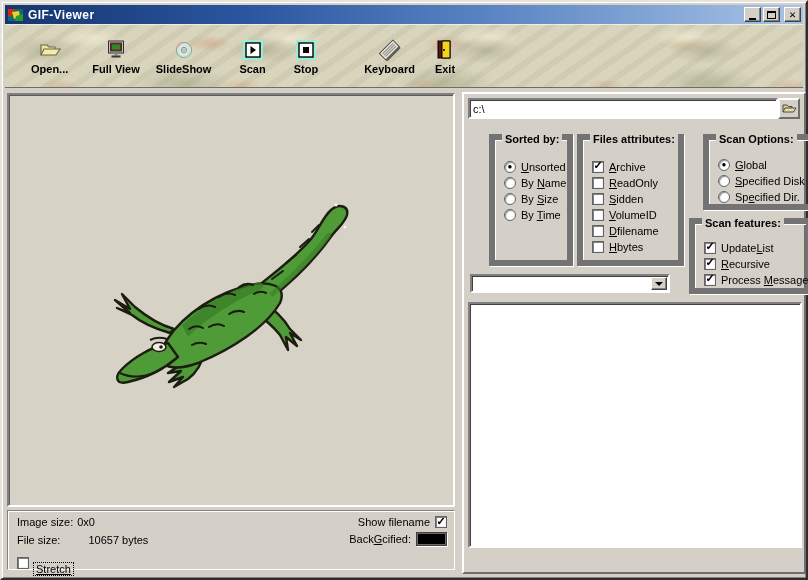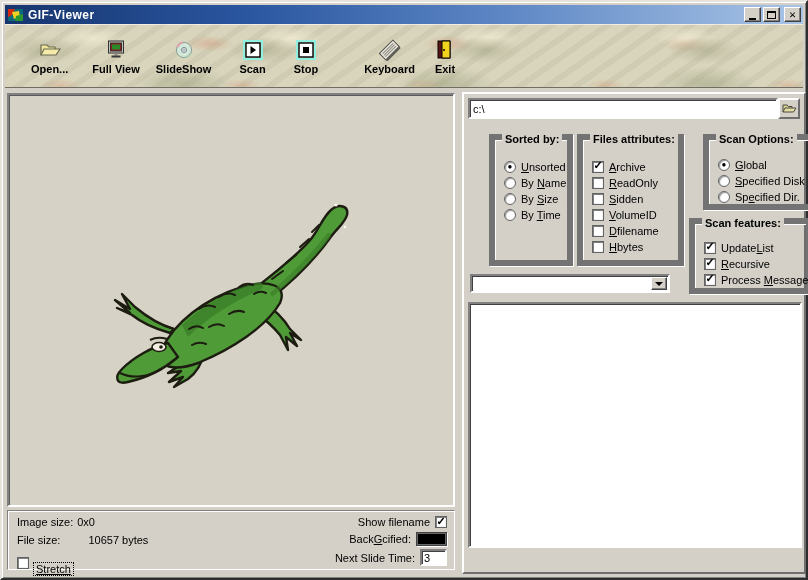--- a/index.html
+++ b/index.html
@@ -322,24 +322,20 @@
       <div class="info-row-r" style="top:5px">
         <span>Show filename</span>
         <span class="cb">
             <span class="cmark">✓</span>
           </span>
       </div>
       <div class="info-row-r" style="top:21px">
         <span><span>Back</span><span class="u">G</span><span>cified:</span></span>
         <span class="swatch"></span>
       </div>
-      <div class="info-row-r" style="top:38px">
-        <span>Next Slide Time:</span>
-        <span class="sunken small-input"><input class="field" value="3" style=""></span>
-      </div>
     </div>
   </div>
 
   <div class="right-panel">
 
     <div class="sunken" style="position:absolute;left:4px;top:4px;width:310px;height:21px">
       <input class="field" value="c:\" style="">
     </div>
     <div class="raised" style="position:absolute;right:4px;top:4px;width:22px;height:21px;display:flex;align-items:center;justify-content:center">
       <svg width="15" height="11" viewBox="0 0 15 11">

